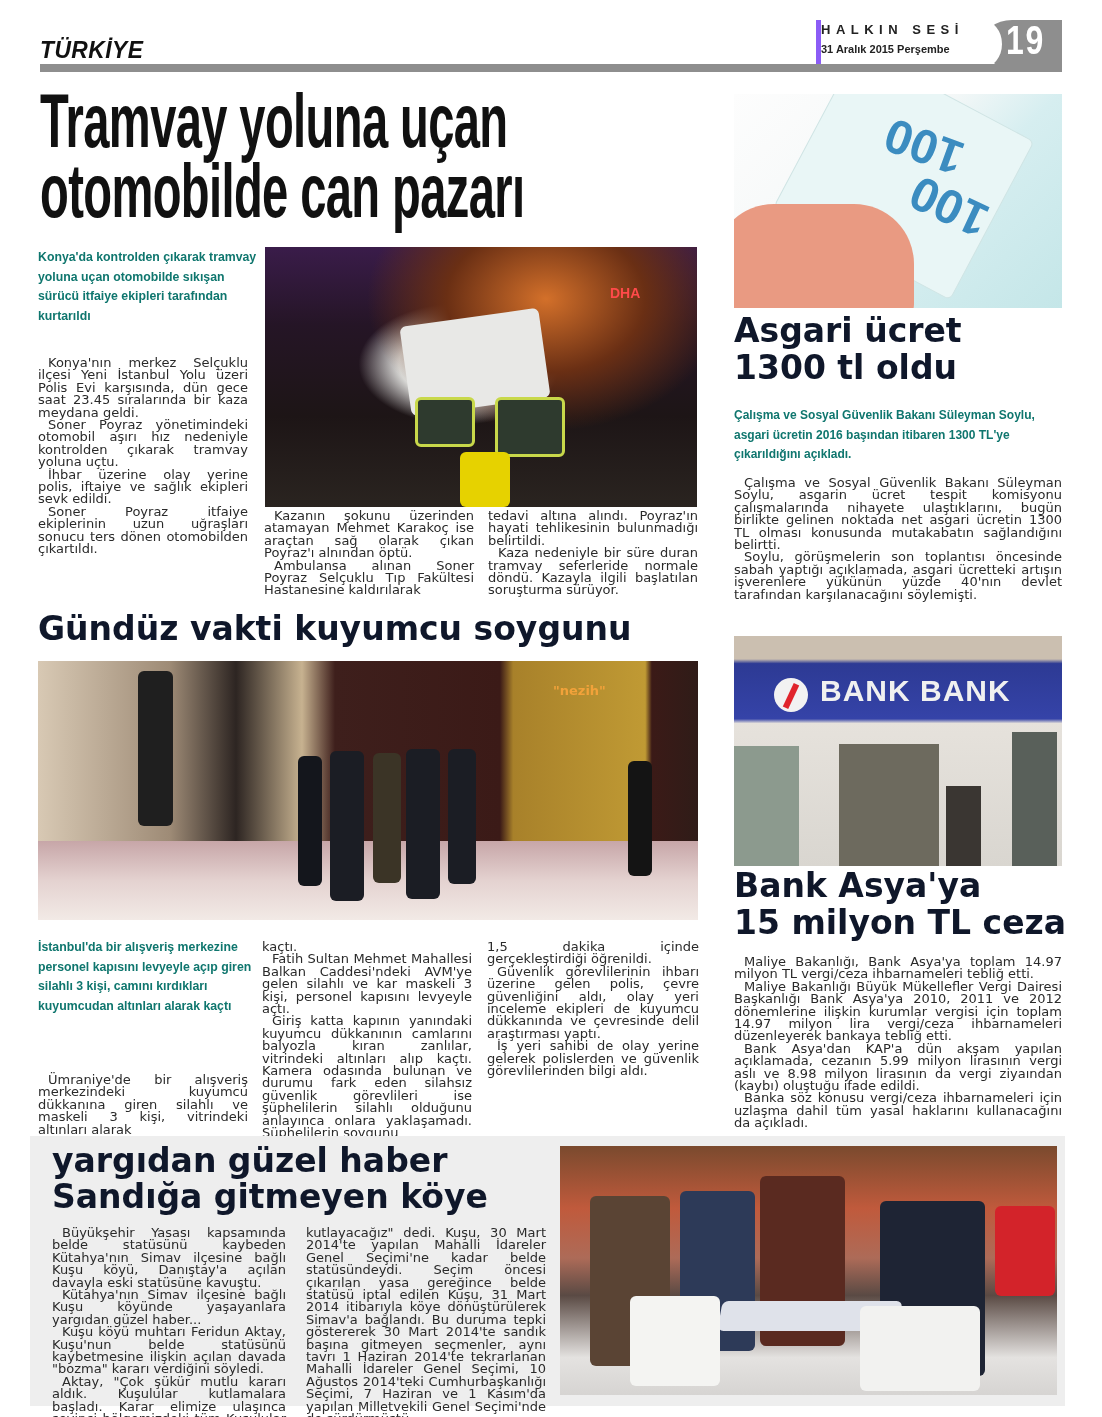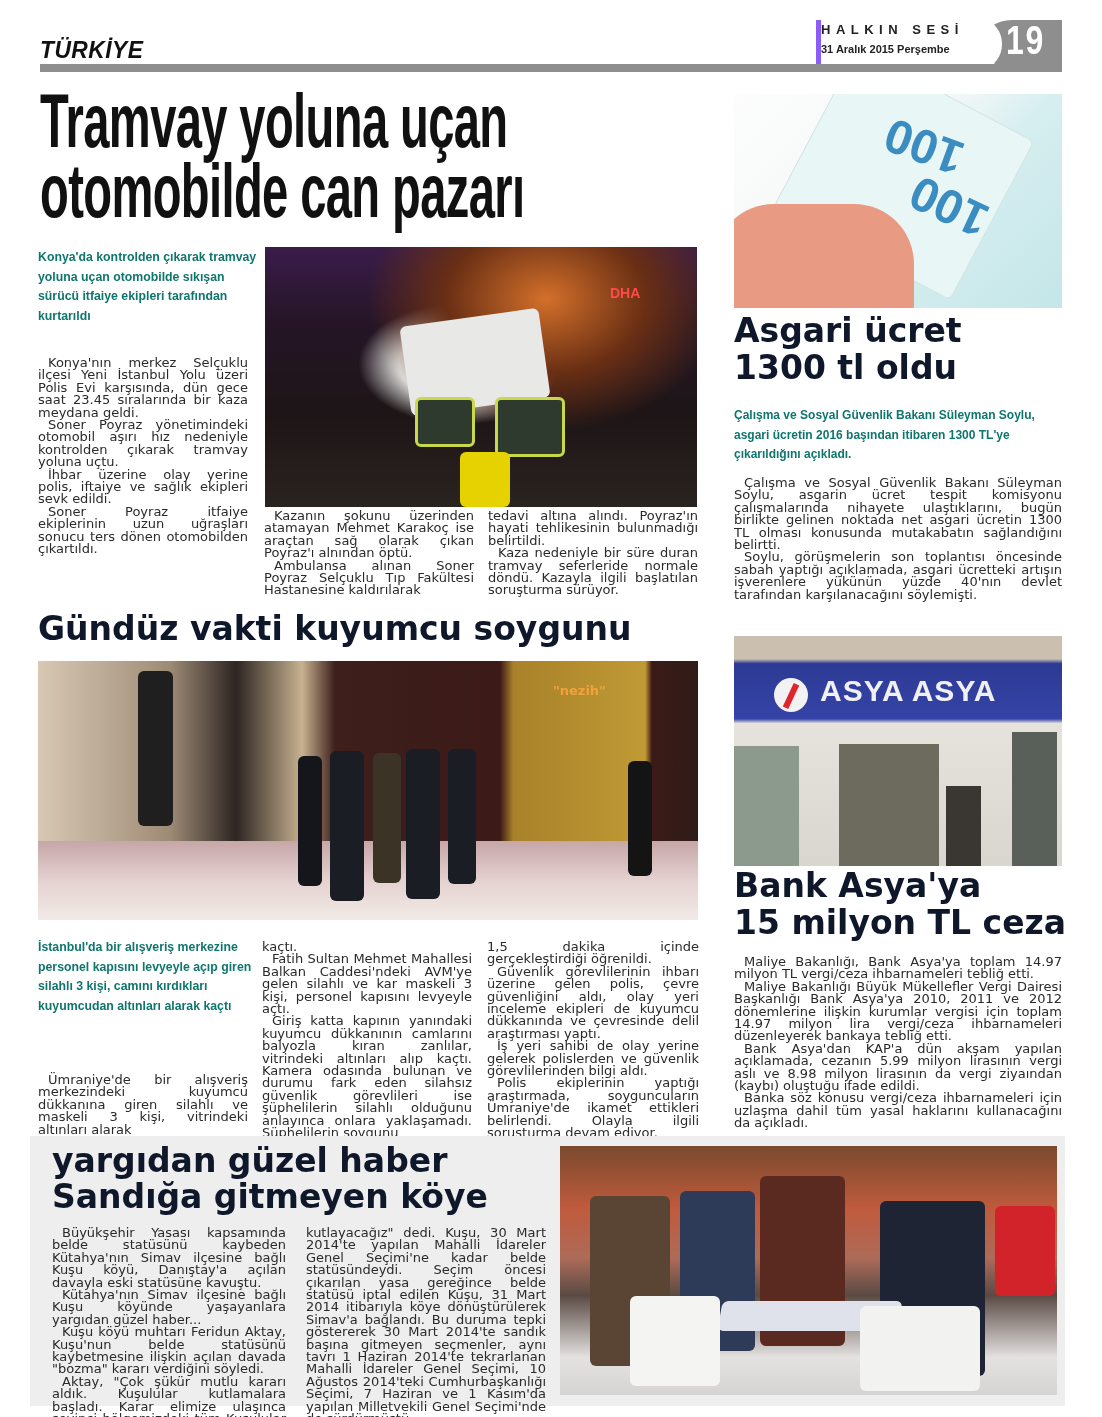--- a/index.html
+++ b/index.html
@@ -127,28 +127,27 @@
 </div>
 <div class="abs body-text" style="left:262px; top:941px; width:210px;">
   <p style="text-indent:0">kaçtı.</p>
   <p>Fatih Sultan Mehmet Mahallesi Balkan Caddesi'ndeki AVM'ye gelen silahlı ve kar maskeli 3 kişi, personel kapısını levyeyle açtı.</p>
   <p>Giriş katta kapının yanındaki kuyumcu dükkanının camlarını balyozla kıran zanlılar, vitrindeki altınları alıp kaçtı. Kamera odasında bulunan ve durumu fark eden silahsız güvenlik görevlileri ise şüphelilerin silahlı olduğunu anlayınca onlara yaklaşamadı. Şüphelilerin soygunu</p>
 </div>
 <div class="abs body-text" style="left:487px; top:941px; width:212px;">
   <p style="text-indent:0">1,5 dakika içinde gerçekleştirdiği öğrenildi.</p>
   <p>Güvenlik görevlilerinin ihbarı üzerine gelen polis, çevre güvenliğini aldı, olay yeri inceleme ekipleri de kuyumcu dükkanında ve çevresinde delil araştırması yaptı.</p>
   <p>İş yeri sahibi de olay yerine gelerek polislerden ve güvenlik görevlilerinden bilgi aldı.</p>
-  <p>Polis ekiplerinin yaptığı araştırmada, soyguncuların Ümraniye'de ikamet ettikleri belirlendi. Olayla ilgili soruşturma devam ediyor.</p>
 </div>
 
 <div class="abs photo photo-bank">
   <div class="note-shape" style="left:40px; top:42px; width:34px; height:34px; background:#f2f2f2; border-radius:50%;">
     <div style="position:absolute; left:14px; top:5px; width:6px; height:26px; background:#e0242c; transform:rotate(25deg);"></div>
   </div>
-  <div class="photo-label" style="left:86px; top:38px; font-size:30px; color:#f0f0f0; letter-spacing:1px;">ASYA ASYA</div>
+  <div class="photo-label" style="left:86px; top:38px; font-size:30px; color:#f0f0f0; letter-spacing:1px;">BANK BANK</div>
   <div class="note-shape" style="left:0; top:110px; width:65px; height:120px; background:#8c9a8e; border-radius:0;"></div>
   <div class="note-shape" style="left:105px; top:108px; width:100px; height:122px; background:#6d6a5e; border-radius:0;"></div>
   <div class="note-shape" style="left:212px; top:150px; width:35px; height:80px; background:#3a3632; border-radius:0;"></div>
   <div class="note-shape" style="left:278px; top:96px; width:45px; height:134px; background:#59605a; border-radius:0;"></div>
 </div>
 
 <div class="abs h-bold" style="left:734px; top:868px; font-size:33px; width:345px;">
   <div>Bank Asya'ya</div>
   <div>15 milyon TL ceza</div>
 </div>

